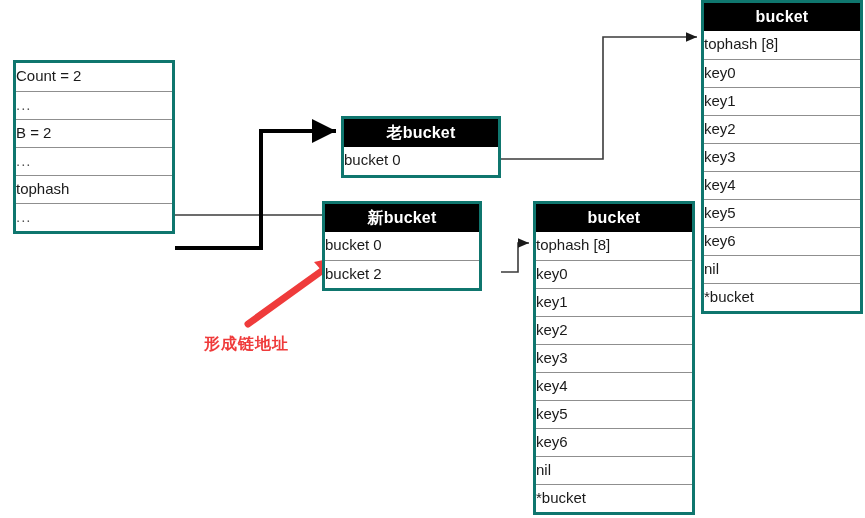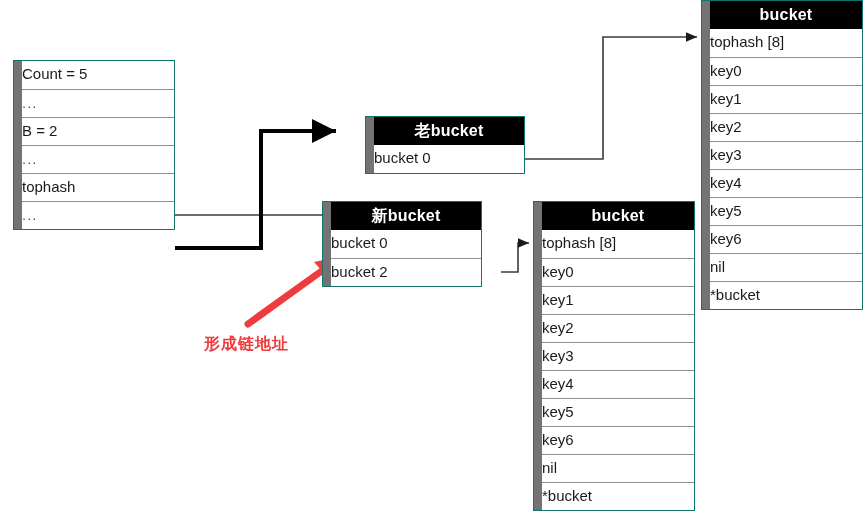--- a/index.html
+++ b/index.html
@@ -11,23 +11,22 @@
     position: relative;
     width: 865px;
     height: 518px;
     background: #ffffff;
     overflow: hidden;
     font-family: "Liberation Sans", "DejaVu Sans", sans-serif;
   }
   .table-box {
     position: absolute;
     box-sizing: border-box;
-    border: 1px solid #0f766e;
+    border: 3px solid #0f766e;
     background: #737373;
-    padding-left: 8px;
   }
   .tbl-header {
     box-sizing: border-box;
     background: #000000;
     color: #ffffff;
     font-weight: bold;
     font-size: 16px;
     text-align: center;
     line-height: 27px;
     height: 28px;
@@ -49,21 +48,21 @@
   .tbl-row.first { border-top: none; }
   .tbl-row.dots {
     font-size: 15px;
     color: #555;
     letter-spacing: 1px;
   }
   
   #hmap-table { left: 13px; top: 60px; width: 162px; }
   #hmap-table .tbl-header { font-size: 17px; }
   
-  #oldbucket-table { left: 341px; top: 116px; width: 160px; margin-left: 24px; }
+  #oldbucket-table { left: 341px; top: 116px; width: 160px; }
   
   #newbucket-table { left: 322px; top: 201px; width: 160px; }
   
   #bucket-top-table { left: 701px; top: 0px; width: 162px; }
   
   #bucket-bottom-table { left: 533px; top: 201px; width: 162px; }
 
   svg.wires {
     position: absolute;
     left: 0; top: 0;
@@ -104,21 +103,21 @@
 
     <path d="M501,272 L518,272 L518,243 L529,243" stroke="#3b3b3b" stroke-width="1.6" fill="none" marker-end="url(#arrow-thin)"></path>
 
     <g>
       <path d="M248,324 L330,265" stroke="#ef3b3b" stroke-width="7" stroke-linecap="round" fill="none"></path>
       <path d="M342,256 L314,262 L330,280 Z" fill="#ef3b3b"></path>
     </g>
   </svg>
 
   <div class="table-box" id="hmap-table">
-    <div class="tbl-row first">Count = 5</div>
+    <div class="tbl-row first">Count = 2</div>
     <div class="tbl-row dots">...</div>
     <div class="tbl-row">B = 2</div>
     <div class="tbl-row dots">...</div>
     <div class="tbl-row">tophash</div>
     <div class="tbl-row dots">...</div>
   </div>
 
   <div class="table-box" id="oldbucket-table">
     <div class="tbl-header">老bucket</div>
     <div class="tbl-row first">bucket 0</div>

